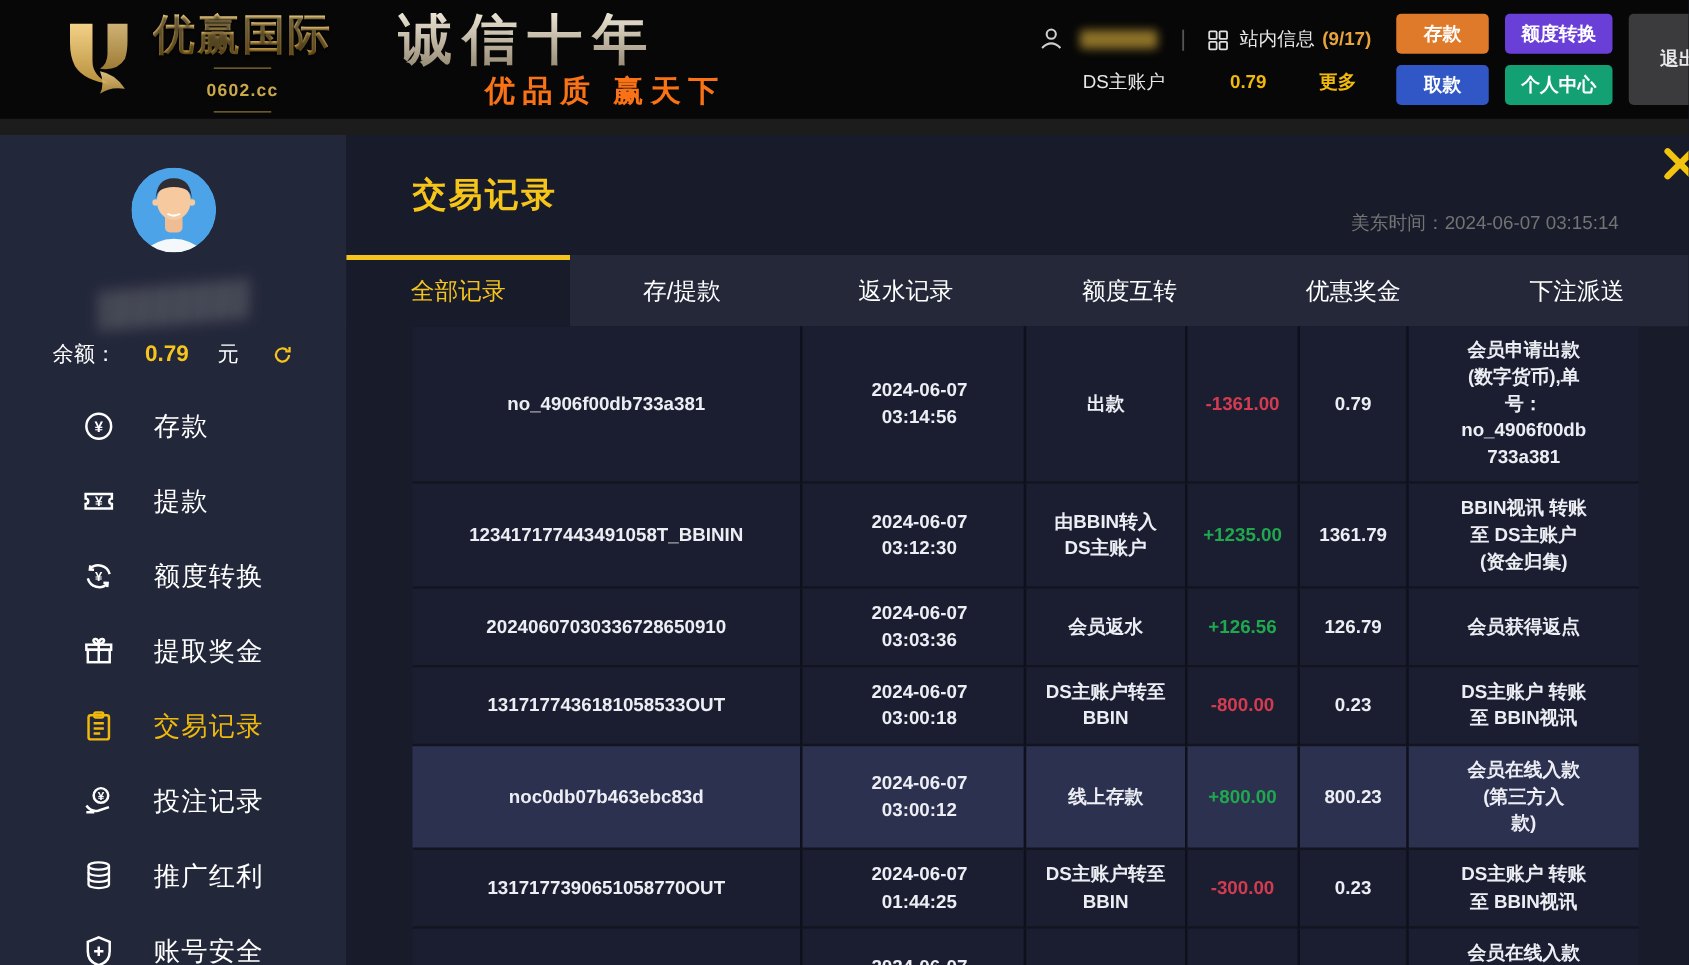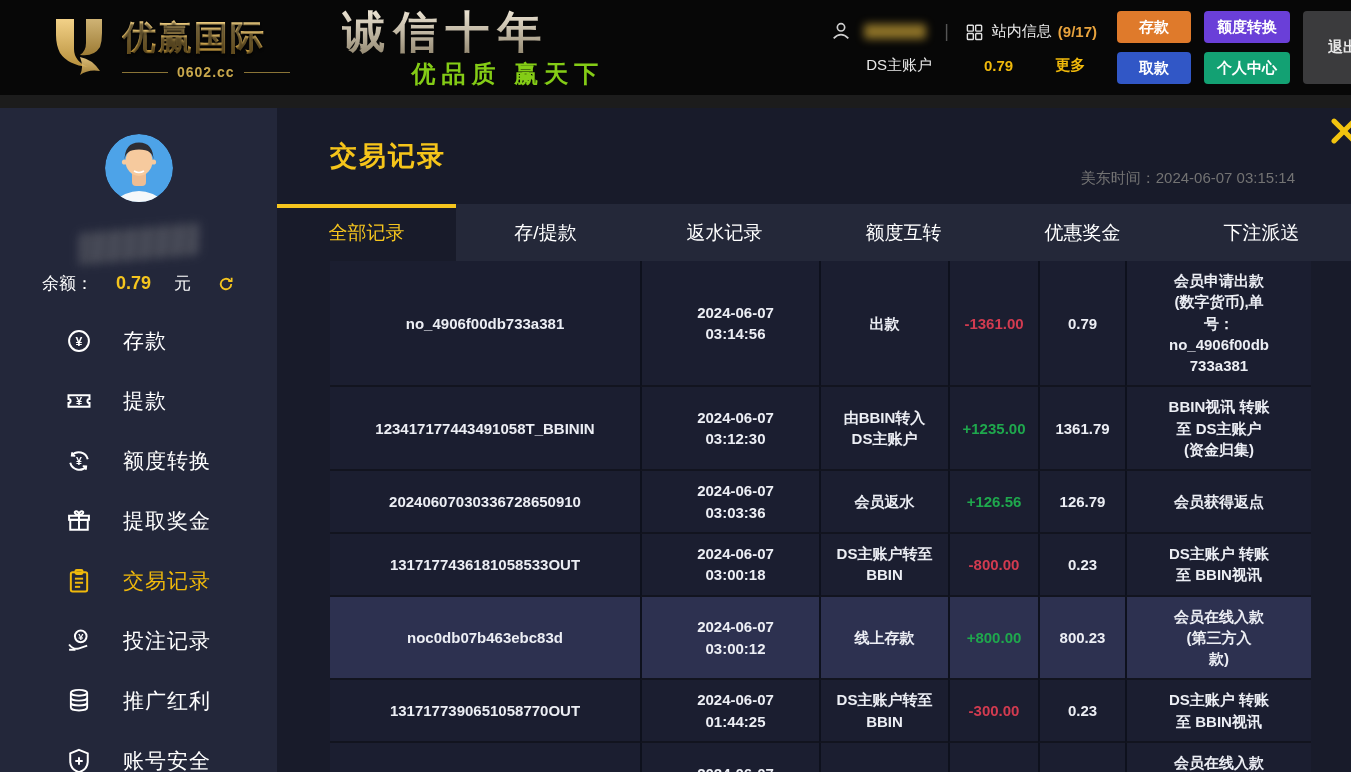--- a/index.html
+++ b/index.html
@@ -11,30 +11,30 @@
     padding-left:50px; position:relative; overflow:hidden; }
   .topbar-strip { height:13px; background:#1c1c1c; }
 
   .emblem { width:58px; height:70px; flex-shrink:0; }
   .brand { margin-left:14px; }
   .brand-name { font-size:34px; font-weight:900; letter-spacing:2px;
     background:linear-gradient(180deg,#f4d488 10%,#c89a3a 85%);
     -webkit-background-clip:text; background-clip:text; color:transparent;
     text-shadow:0 2px 2px rgba(0,0,0,.6); }
   .brand-domain { display:flex; align-items:center; gap:9px; margin-top:3px;
-    color:#c9a84c; font-size:14px; font-weight:700; letter-spacing:1px; }
+    color:#c9a84c; font-size:14px; font-weight:700; letter-spacing:1px;flex-direction:column; }
   .brand-domain .dline { width:46px; height:1px; background:#8a7436; }
 
   .slogan { margin-left:52px; color:#d2c8b8; line-height:1; }
   .slogan-1 { font-size:44px; font-weight:900; letter-spacing:8px;
     background:linear-gradient(180deg,#ece4d4,#96real 80%);
     background:linear-gradient(180deg,#ece4d4,#968b74);
     -webkit-background-clip:text; background-clip:text; color:transparent; }
   .slogan-2 { font-size:24px; font-weight:800; letter-spacing:6px; margin:8px 0 0 70px;
-    color:#84cc16; }
+    color:#f97316; }
 
   .userinfo { margin-left:auto; display:flex; flex-direction:column; gap:14px;
     font-size:15px; color:#e8e8e8; }
   .u-row { display:flex; align-items:center; }
   .u-name-blur { width:62px; height:15px; margin-left:12px; border-radius:2px;
     background:#e6b93d99; filter:blur(4px); }
   .u-sep { margin:0 16px 0 18px; color:#555; font-size:18px; }
   .mail-label { margin-left:8px; }
   .mail-count { color:#e8a33d; font-weight:700; margin-left:6px; }
   .wallet-label { margin-left:36px; }

